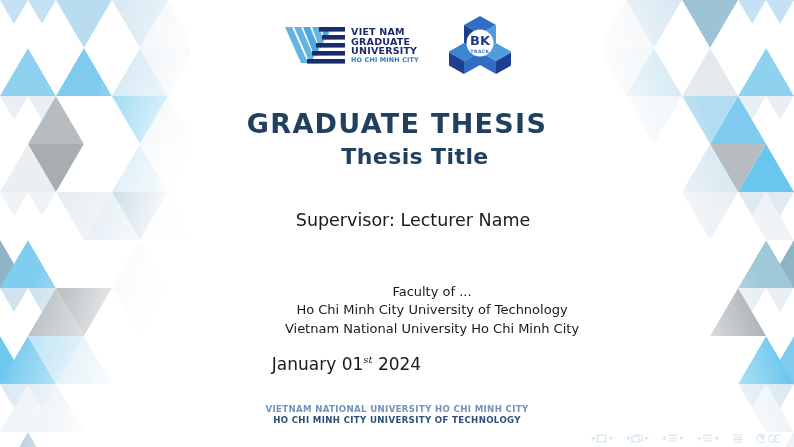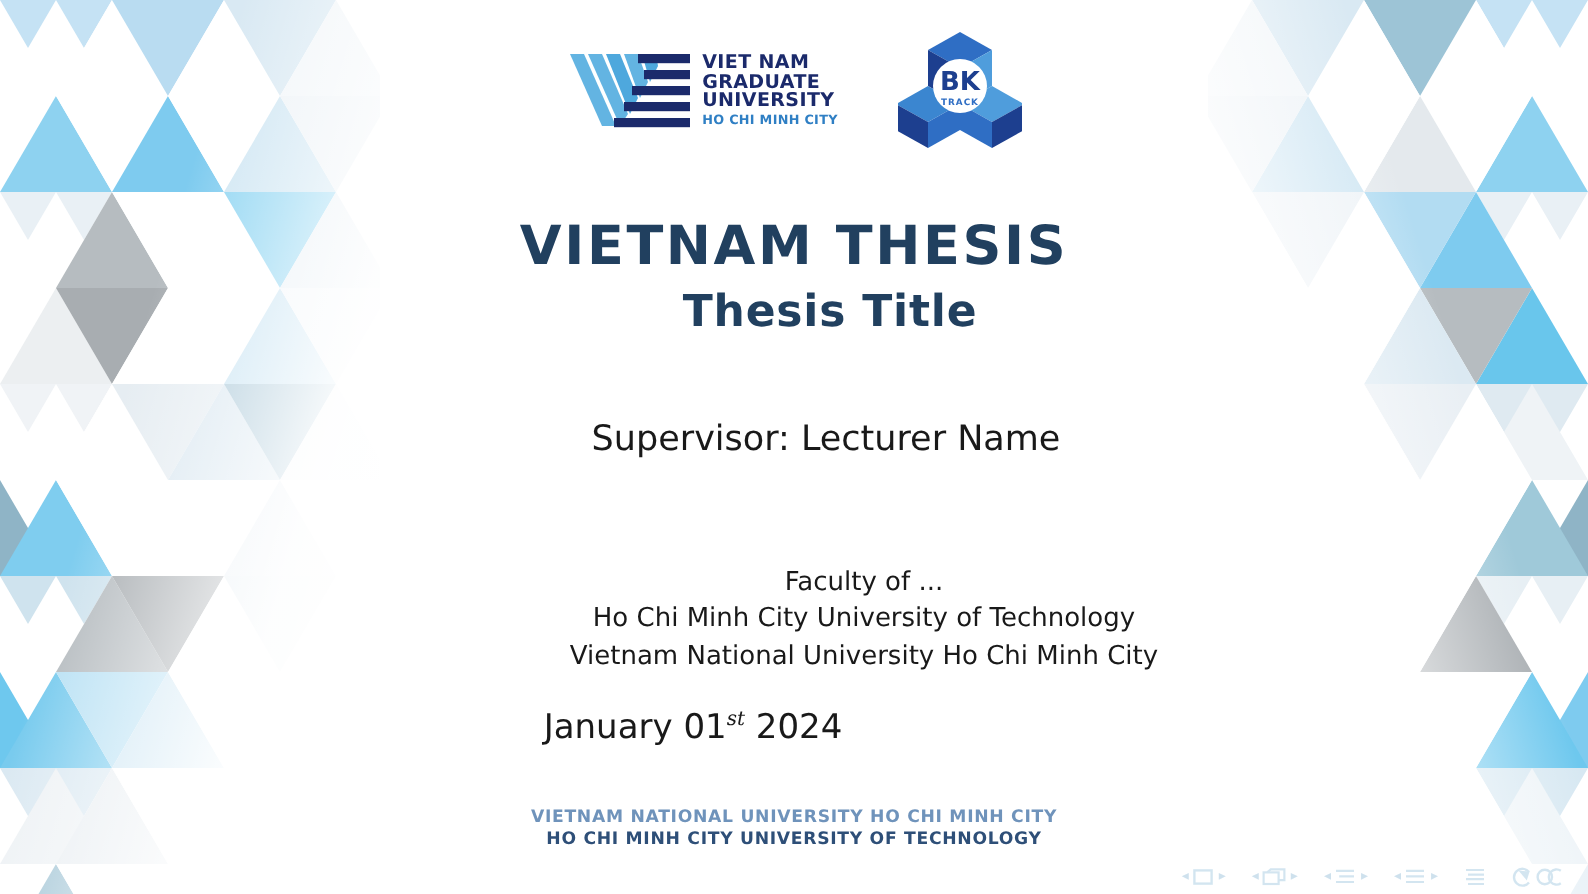--- a/index.html
+++ b/index.html
@@ -407,21 +407,21 @@
         <polygon points="47,47 63,38 63,51 47,60" fill="#1d3f8f"></polygon>
 
         <circle cx="31" cy="29" r="13.5" fill="#ffffff"></circle>
         <text x="31" y="31" text-anchor="middle" font-family="DejaVu Sans, sans-serif" font-size="13" font-weight="bold" fill="#1d3f8f">BK</text>
         <text x="31" y="38.5" text-anchor="middle" font-family="DejaVu Sans, sans-serif" font-size="4.4" font-weight="bold" letter-spacing="0.5" fill="#2f6ec4">TRACK</text>
       </g>
     </svg>
   </div>
 
   <div class="title-wrap">
-    <div class="title-main">VIETNAM THESIS</div>
+    <div class="title-main">GRADUATE THESIS</div>
     <div class="title-sub">Thesis Title</div>
   </div>
 
   <div class="people">
     <div>Supervisor: Lecturer Name</div>
   </div>
 
   <div class="affil">
     <div>Faculty of ...</div>
     <div>Ho Chi Minh City University of Technology</div>

